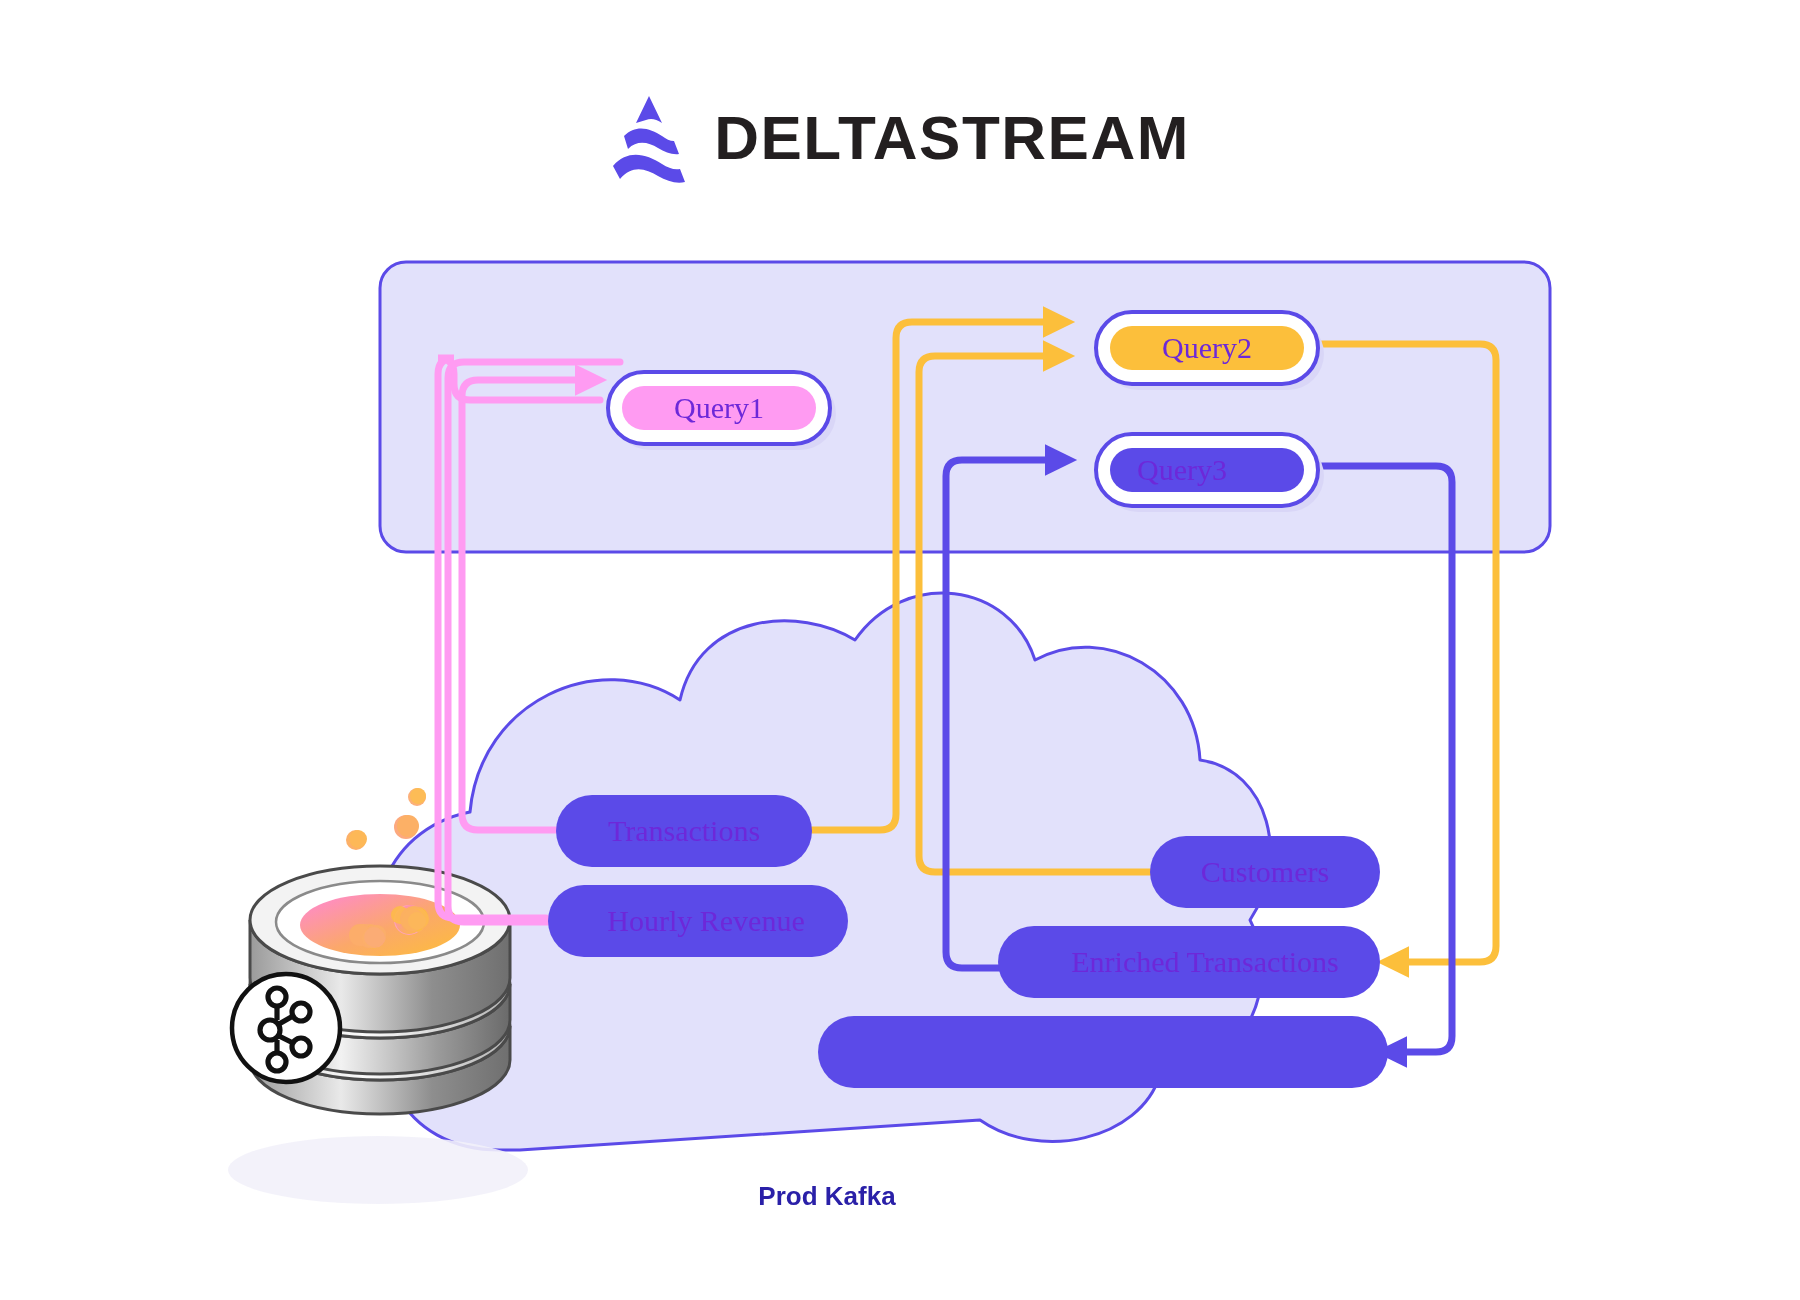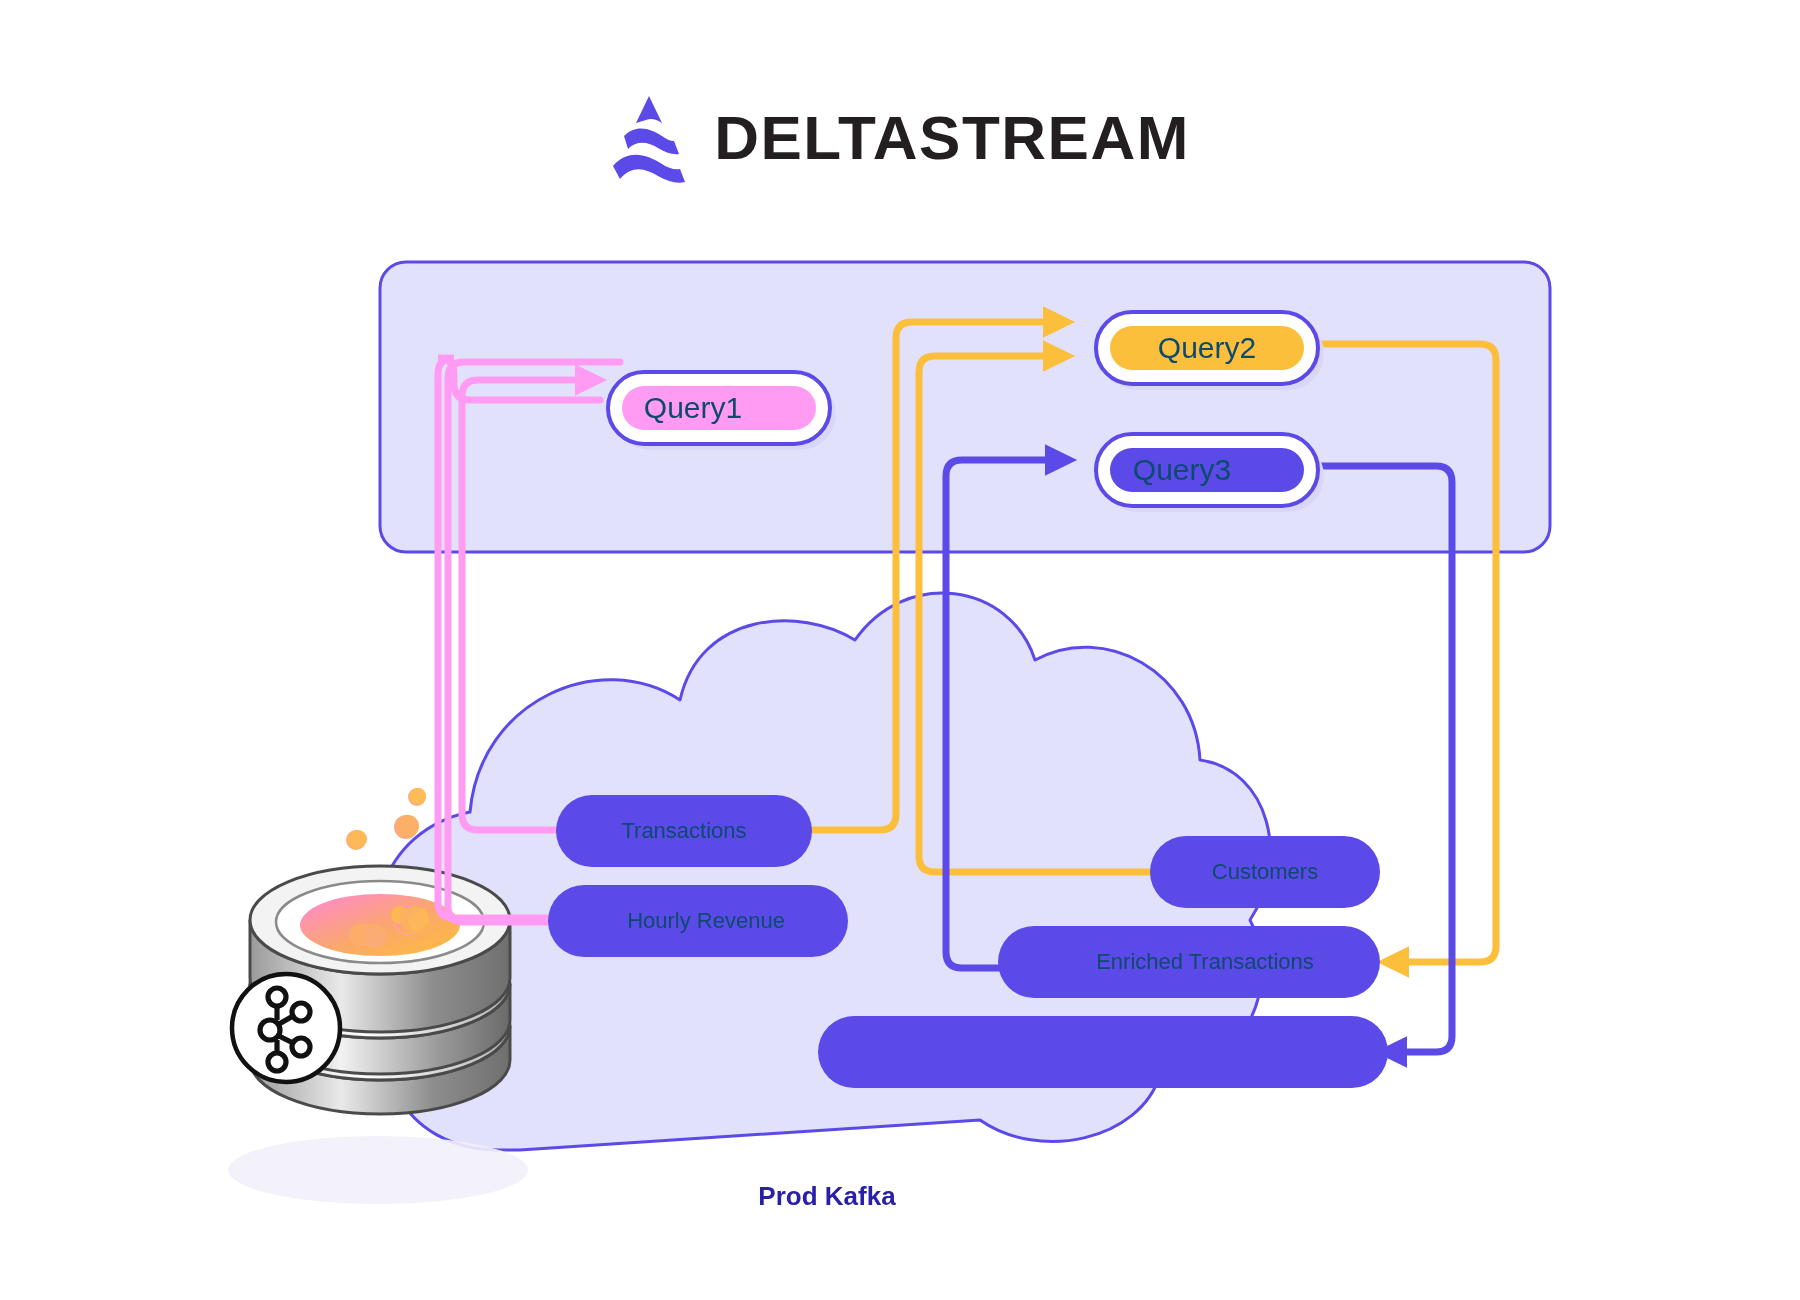--- a/index.html
+++ b/index.html
@@ -20,27 +20,27 @@
   }
   .brand-mark{width:78px;height:92px;display:block;}
   .brand-word{
     font-size:62px;letter-spacing:1.5px;font-weight:700;
     color:#231f20;line-height:1;white-space:nowrap;
     font-family:"Liberation Sans", sans-serif;
   }
 
   
   .node-label{
-    position:absolute;color:#0c4a6e;white-space:nowrap;
+    position:absolute;color:#6d28d9;white-space:nowrap;
     transform:translate(-50%,-50%);
-    font-family:Liberation Sans, sans-serif;
+    font-family:Liberation Serif, serif;
     pointer-events:none;
   }
   .query-label{font-size:30px;font-weight:400;}
-  .topic-label{font-size:22px;font-weight:400;}
+  .topic-label{font-size:30px;font-weight:400;}
   .cloud-caption{
     position:absolute;transform:translate(-50%,-50%);
     color:#2a20a8;font-size:26px;font-weight:700;white-space:nowrap;
   }
 </style>
 </head>
 <body>
 
 <div id="stage">
 
@@ -224,21 +224,21 @@
 
   <div class="brand">
     <svg class="brand-mark" viewBox="0 0 78 92">
       <path d="M39 4 L52 31 C46 27 41 26 36 28 L26 31 Z" fill="#5B4AE8"></path>
       <path d="M14 44 C26 32 40 36 52 44 C56 47 60 49 64 49 L69 62 C62 63 55 60 48 56 C38 50 27 48 18 57 Z" fill="#5B4AE8"></path>
       <path d="M3 74 C18 57 36 62 52 72 C58 76 64 78 70 77 L75 90 C66 92 57 89 48 84 C35 76 22 73 10 87 Z" fill="#5B4AE8"></path>
     </svg>
     <div class="brand-word">DELTASTREAM</div>
   </div>
 
-  <div class="node-label query-label" style="left:693px;top:408px;">Query1</div>
+  <div class="node-label query-label" style="left:719px;top:408px;">Query1</div>
   <div class="node-label query-label" style="left:1207px;top:348px;">Query2</div>
   <div class="node-label query-label" style="left:1182px;top:470px;">Query3</div>
 
   <div class="node-label topic-label" style="left:684px;top:831px;">Transactions</div>
   <div class="node-label topic-label" style="left:698px;top:921px;margin-left:8px;">Hourly Revenue</div>
   <div class="node-label topic-label" style="left:1265px;top:872px;">Customers</div>
   <div class="node-label topic-label" style="left:1189px;top:962px;margin-left:16px;">Enriched Transactions</div>
 
   <div class="cloud-caption" style="left:827px;top:1196px;">Prod Kafka</div>
 

